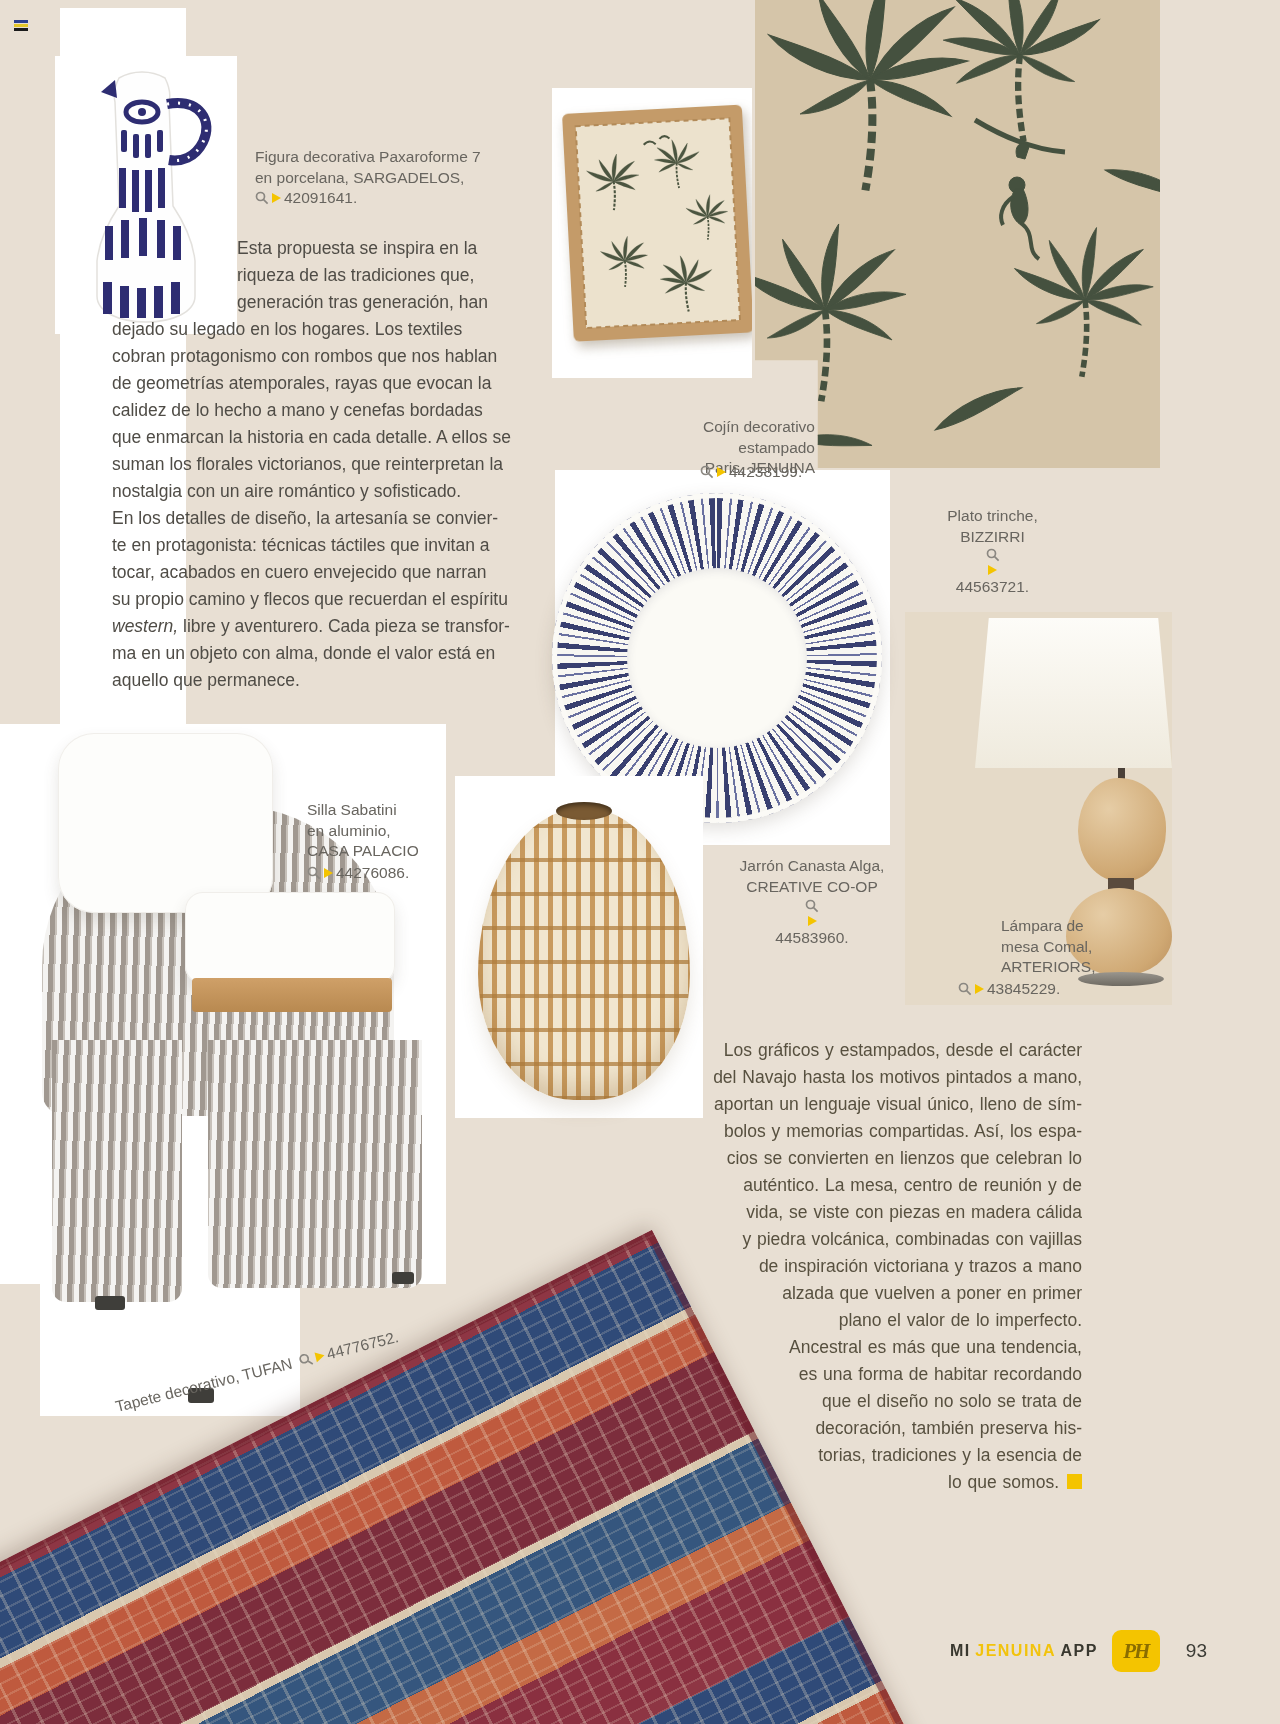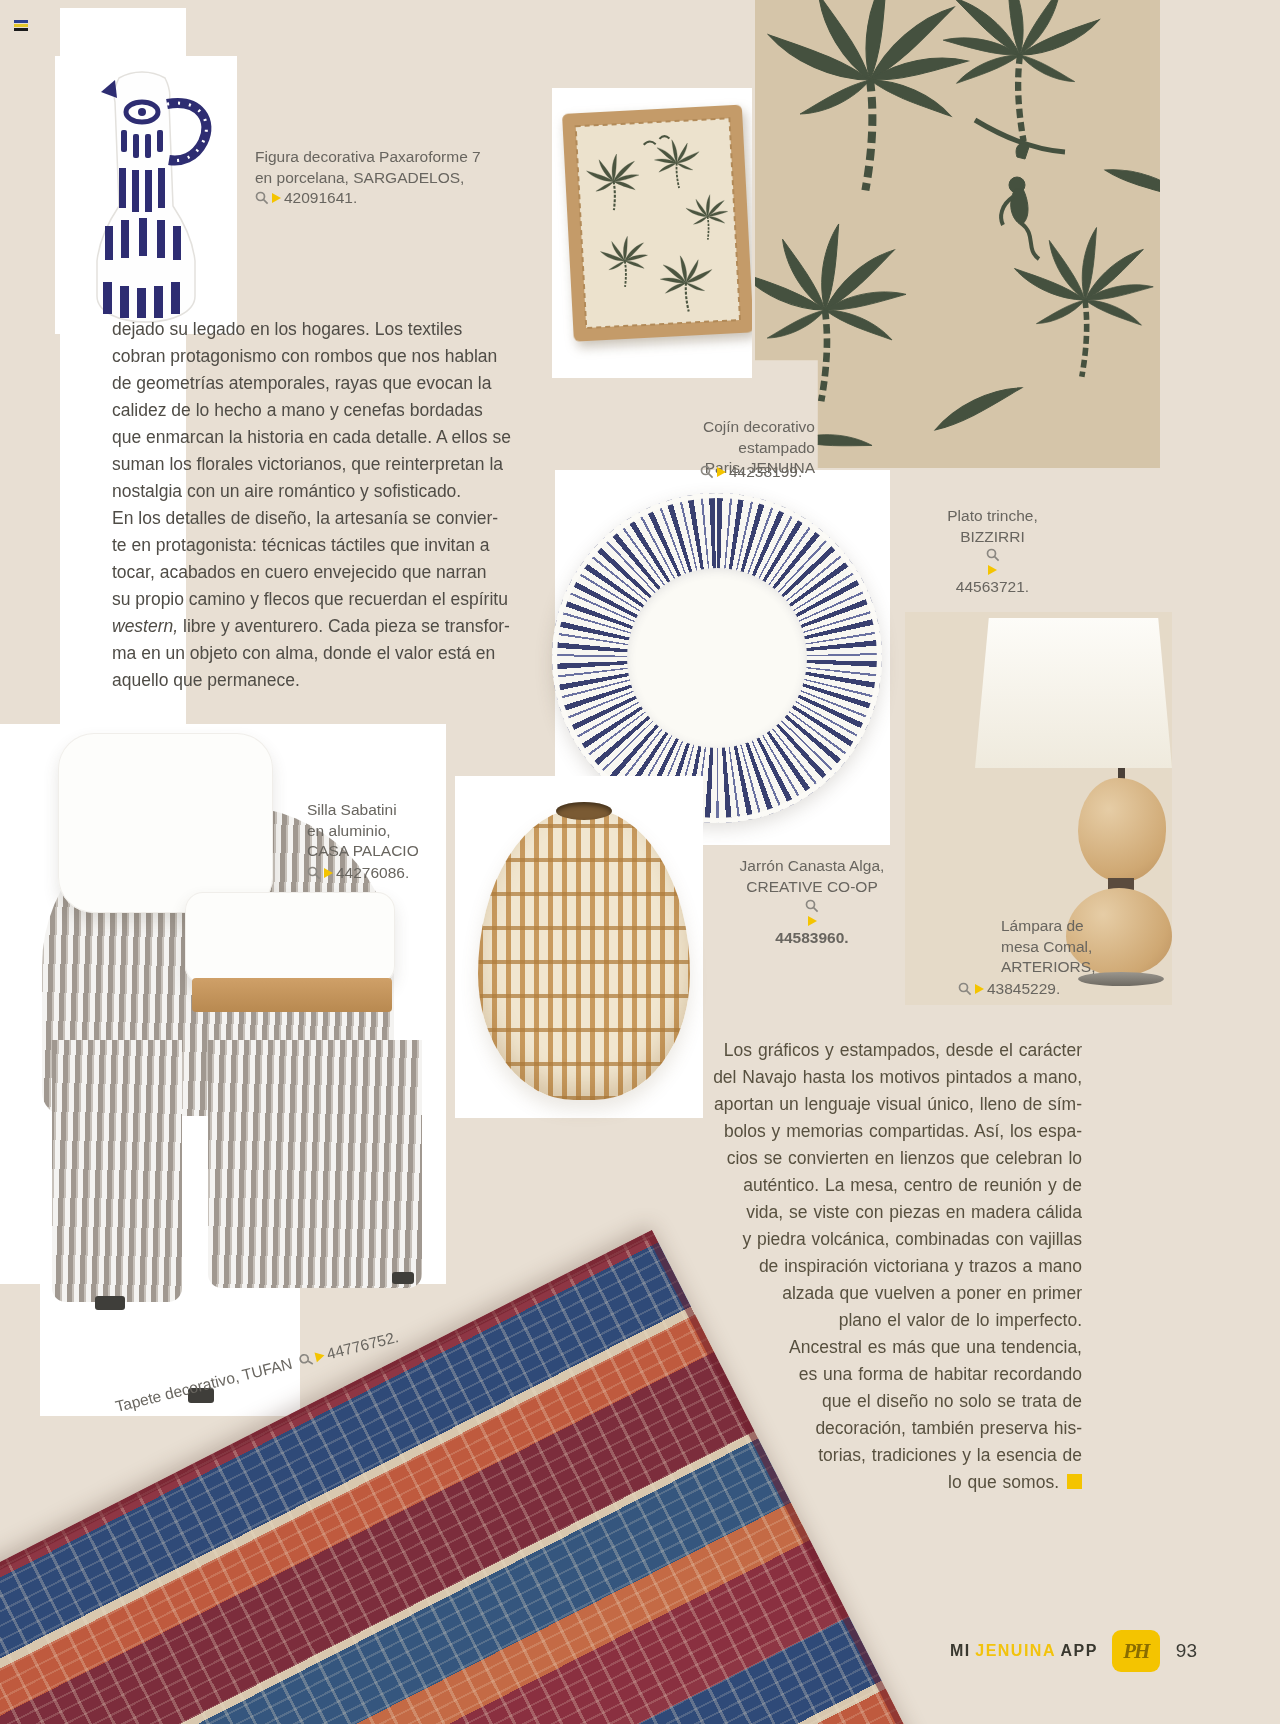--- a/index.html
+++ b/index.html
@@ -48,21 +48,21 @@
   #tapete-caption{position:absolute;left:118px;top:1398px;transform:rotate(-14deg);transform-origin:left bottom;
      display:flex;align-items:center;gap:3px;color:#68655f;font-size:15.5px;white-space:pre;}
   
   #footer{position:absolute;left:950px;top:1630px;display:flex;align-items:center;}
   #footer .word{font-size:16px;font-weight:bold;letter-spacing:1.5px;color:#39382f;}
   #footer .word.yellow{color:#f2c30c;}
   #logo{width:48px;height:42px;background:#f4c400;border-radius:9px;margin-left:14px;
         display:flex;align-items:center;justify-content:center;
         font-family:"Liberation Serif","DejaVu Serif",serif;font-style:italic;font-weight:bold;
         font-size:21px;color:#8a6d00;letter-spacing:-2px;}
-  #pagenum{font-size:19px;color:#3b3b35;margin-left:16px;font-weight:500;}
+  #pagenum{font-size:19px;color:#3b3b35;margin-left:26px;font-weight:500;}
   
   #printmark{position:absolute;left:14px;top:20px;width:14px;}
   #printmark div{height:3px;margin-bottom:1px;}
 </style>
 </head>
 <body>
 
 <svg width="0" height="0" style="position:absolute">
   <defs>
     <path id="fr" d="M0,0 C28,-16 66,-20 96,-10 C64,-4 30,4 0,0 Z"></path>
@@ -192,20 +192,23 @@
 en porcelana, SARGADELOS,</div>
   <div class="sku" style="left:255px;top:189px;">
     <svg class="mag" width="14" height="14" viewBox="0 0 14 14">
         <circle cx="5.5" cy="5.5" r="4" fill="none" stroke="#8a8781" stroke-width="1.7"></circle>
         <line x1="8.6" y1="8.6" x2="12.6" y2="12.6" stroke="#8a8781" stroke-width="1.7"></line>
       </svg>
     <span class="tri"></span>
     <span>42091641.</span>
   </div>
 
+  <div class="body-text" style="left:237px;top:235px;">Esta propuesta se inspira en la
+riqueza de las tradiciones que,
+generación tras generación, han</div>
   <div class="body-text" style="left:112px;top:316px;">dejado su legado en los hogares. Los textiles
 cobran protagonismo con rombos que nos hablan
 de geometrías atemporales, rayas que evocan la
 calidez de lo hecho a mano y cenefas bordadas
 que enmarcan la historia en cada detalle. A ellos se
 suman los florales victorianos, que reinterpretan la
 nostalgia con un aire romántico y sofisticado.
 En los detalles de diseño, la artesanía se convier-
 te en protagonista: técnicas táctiles que invitan a
 tocar, acabados en cuero envejecido que narran
@@ -244,21 +247,21 @@
     <svg class="mag" width="14" height="14" viewBox="0 0 14 14">
         <circle cx="5.5" cy="5.5" r="4" fill="none" stroke="#8a8781" stroke-width="1.7"></circle>
         <line x1="8.6" y1="8.6" x2="12.6" y2="12.6" stroke="#8a8781" stroke-width="1.7"></line>
       </svg>
     <span class="tri"></span>
     <span>44276086.</span>
   </div>
 
   <div class="cap center" style="left:722px;top:856px;width:180px;">Jarrón Canasta Alga,
 CREATIVE CO-OP</div>
-  <div class="sku center" style="left:722px;top:899px;width:180px;font-weight:bold;">
+  <div class="sku center" style="left:722px;top:899px;width:180px;">
     <svg class="mag" width="14" height="14" viewBox="0 0 14 14">
         <circle cx="5.5" cy="5.5" r="4" fill="none" stroke="#8a8781" stroke-width="1.7"></circle>
         <line x1="8.6" y1="8.6" x2="12.6" y2="12.6" stroke="#8a8781" stroke-width="1.7"></line>
       </svg>
     <span class="tri"></span>
     <span>44583960.</span>
   </div>
 
   <div class="cap" style="left:958px;top:916px;margin-left:43px;">Lámpara de
 mesa Comal,

